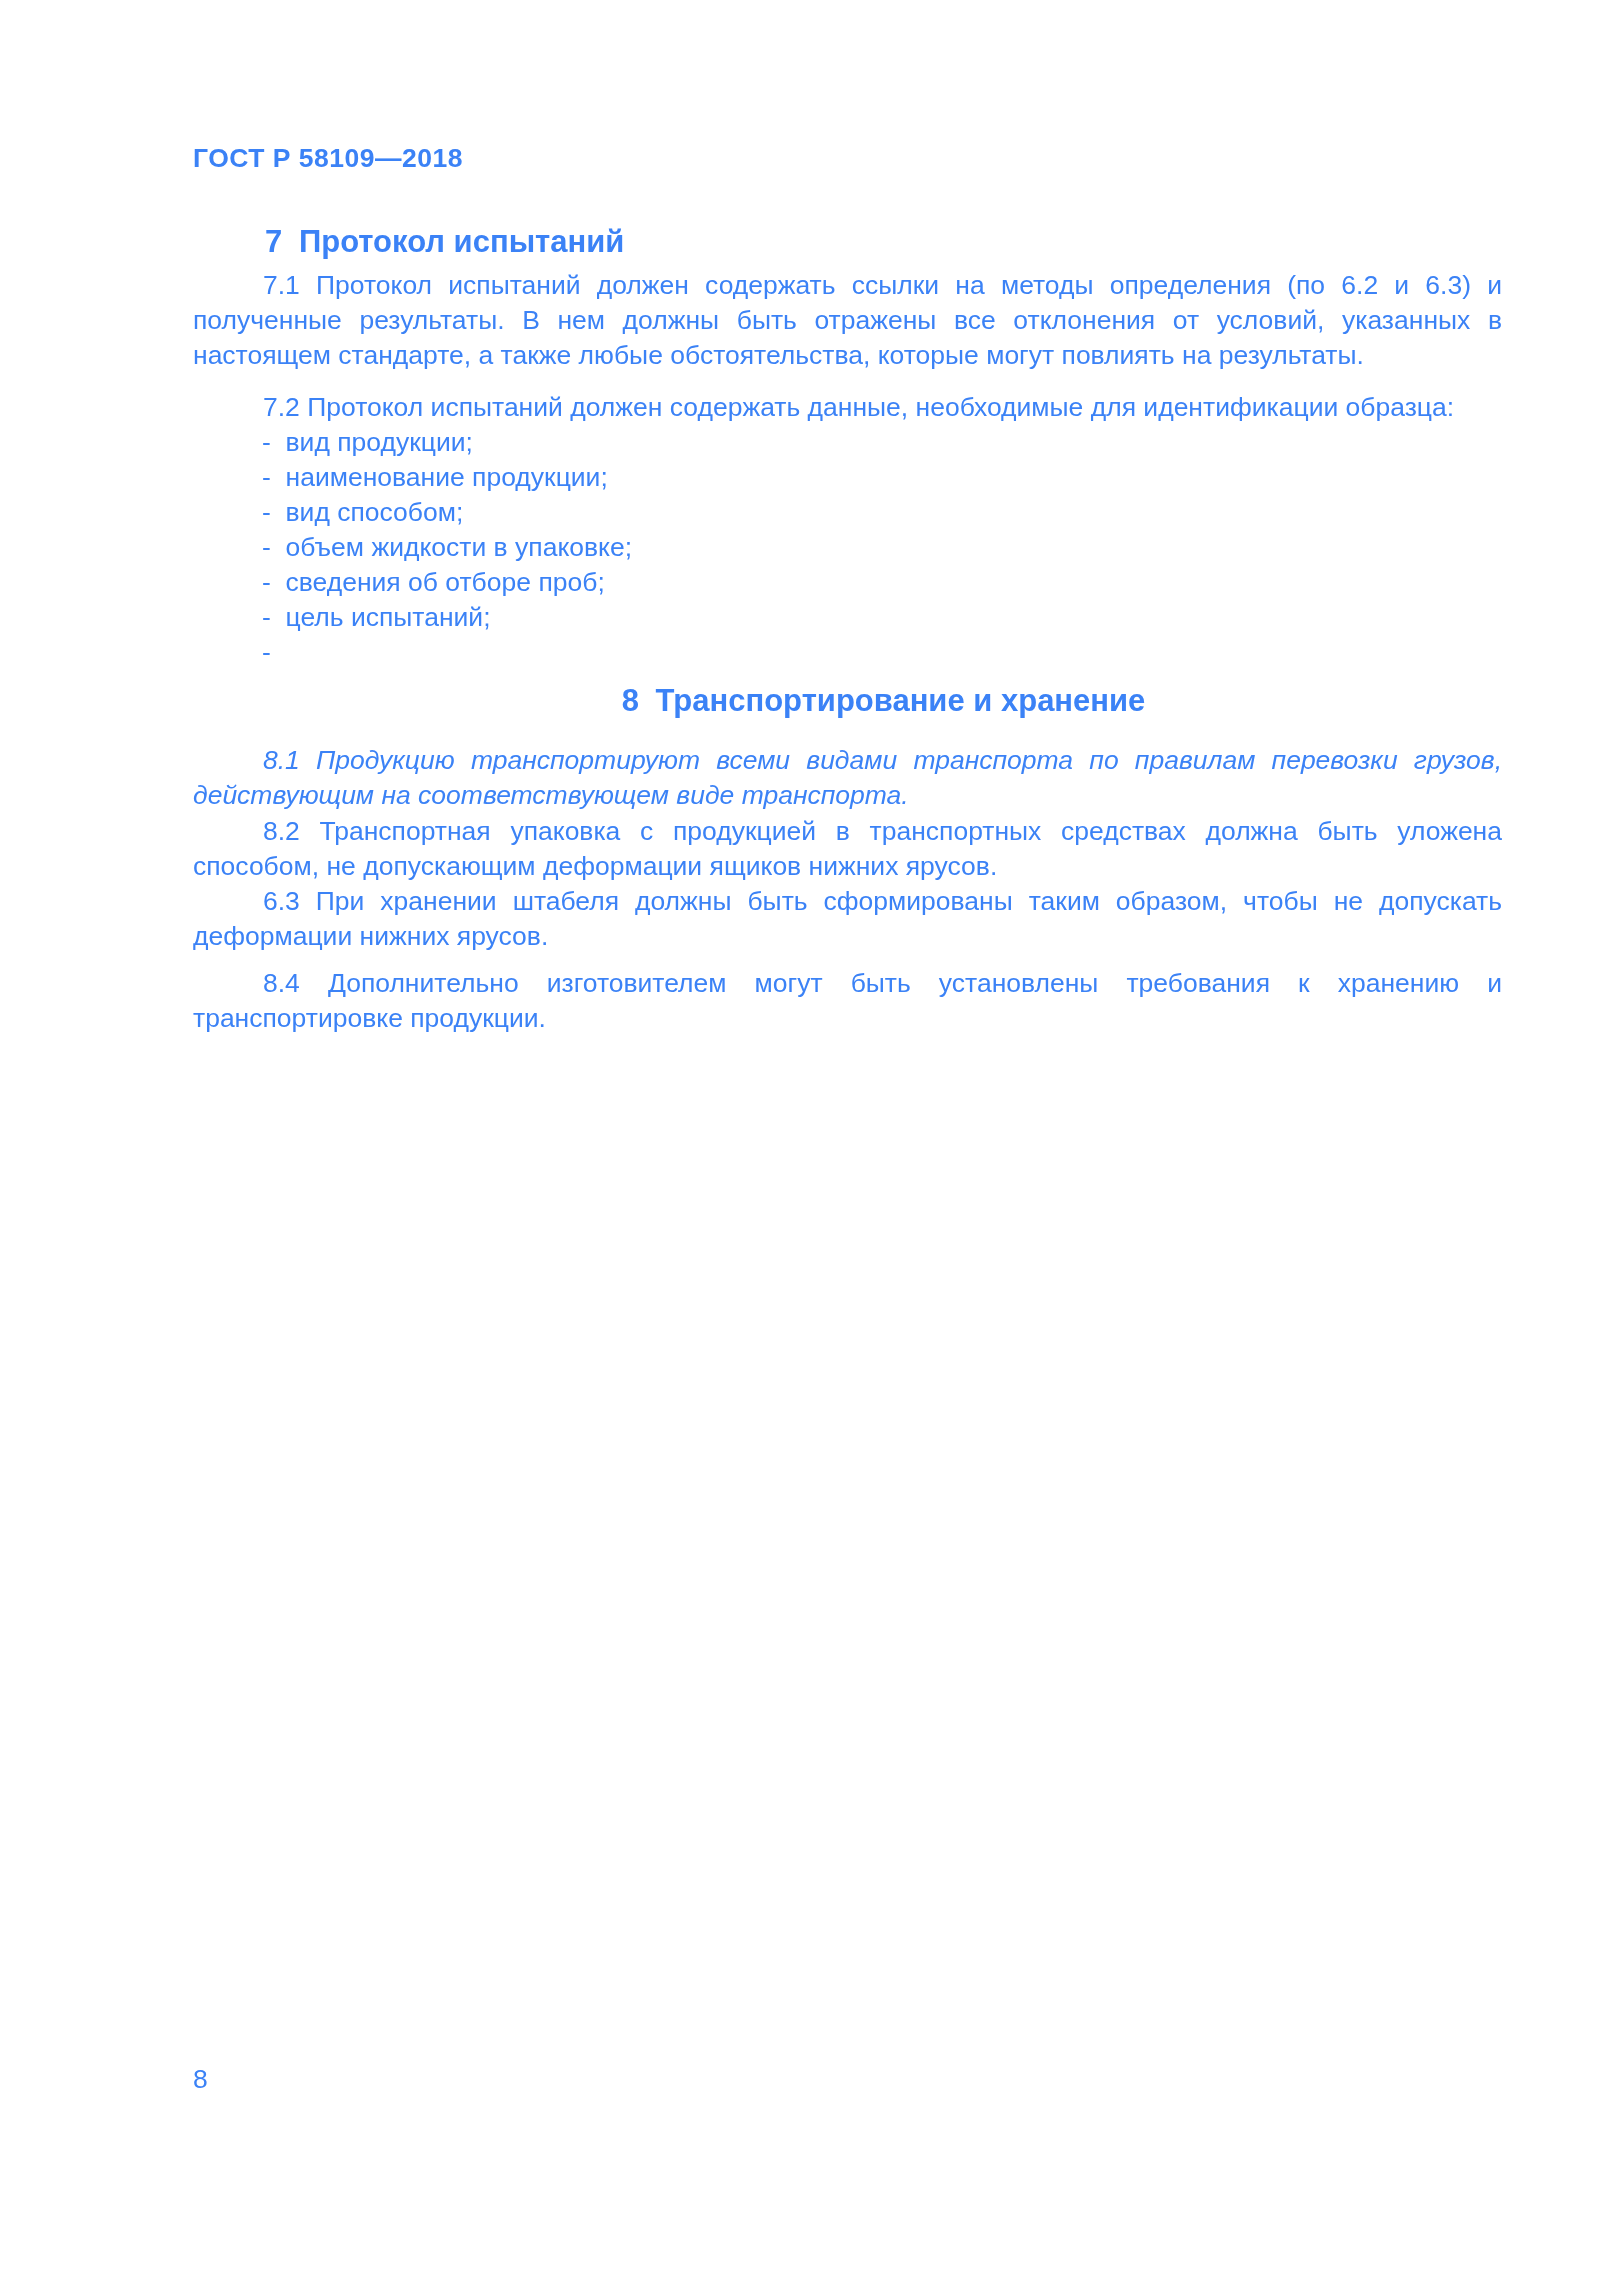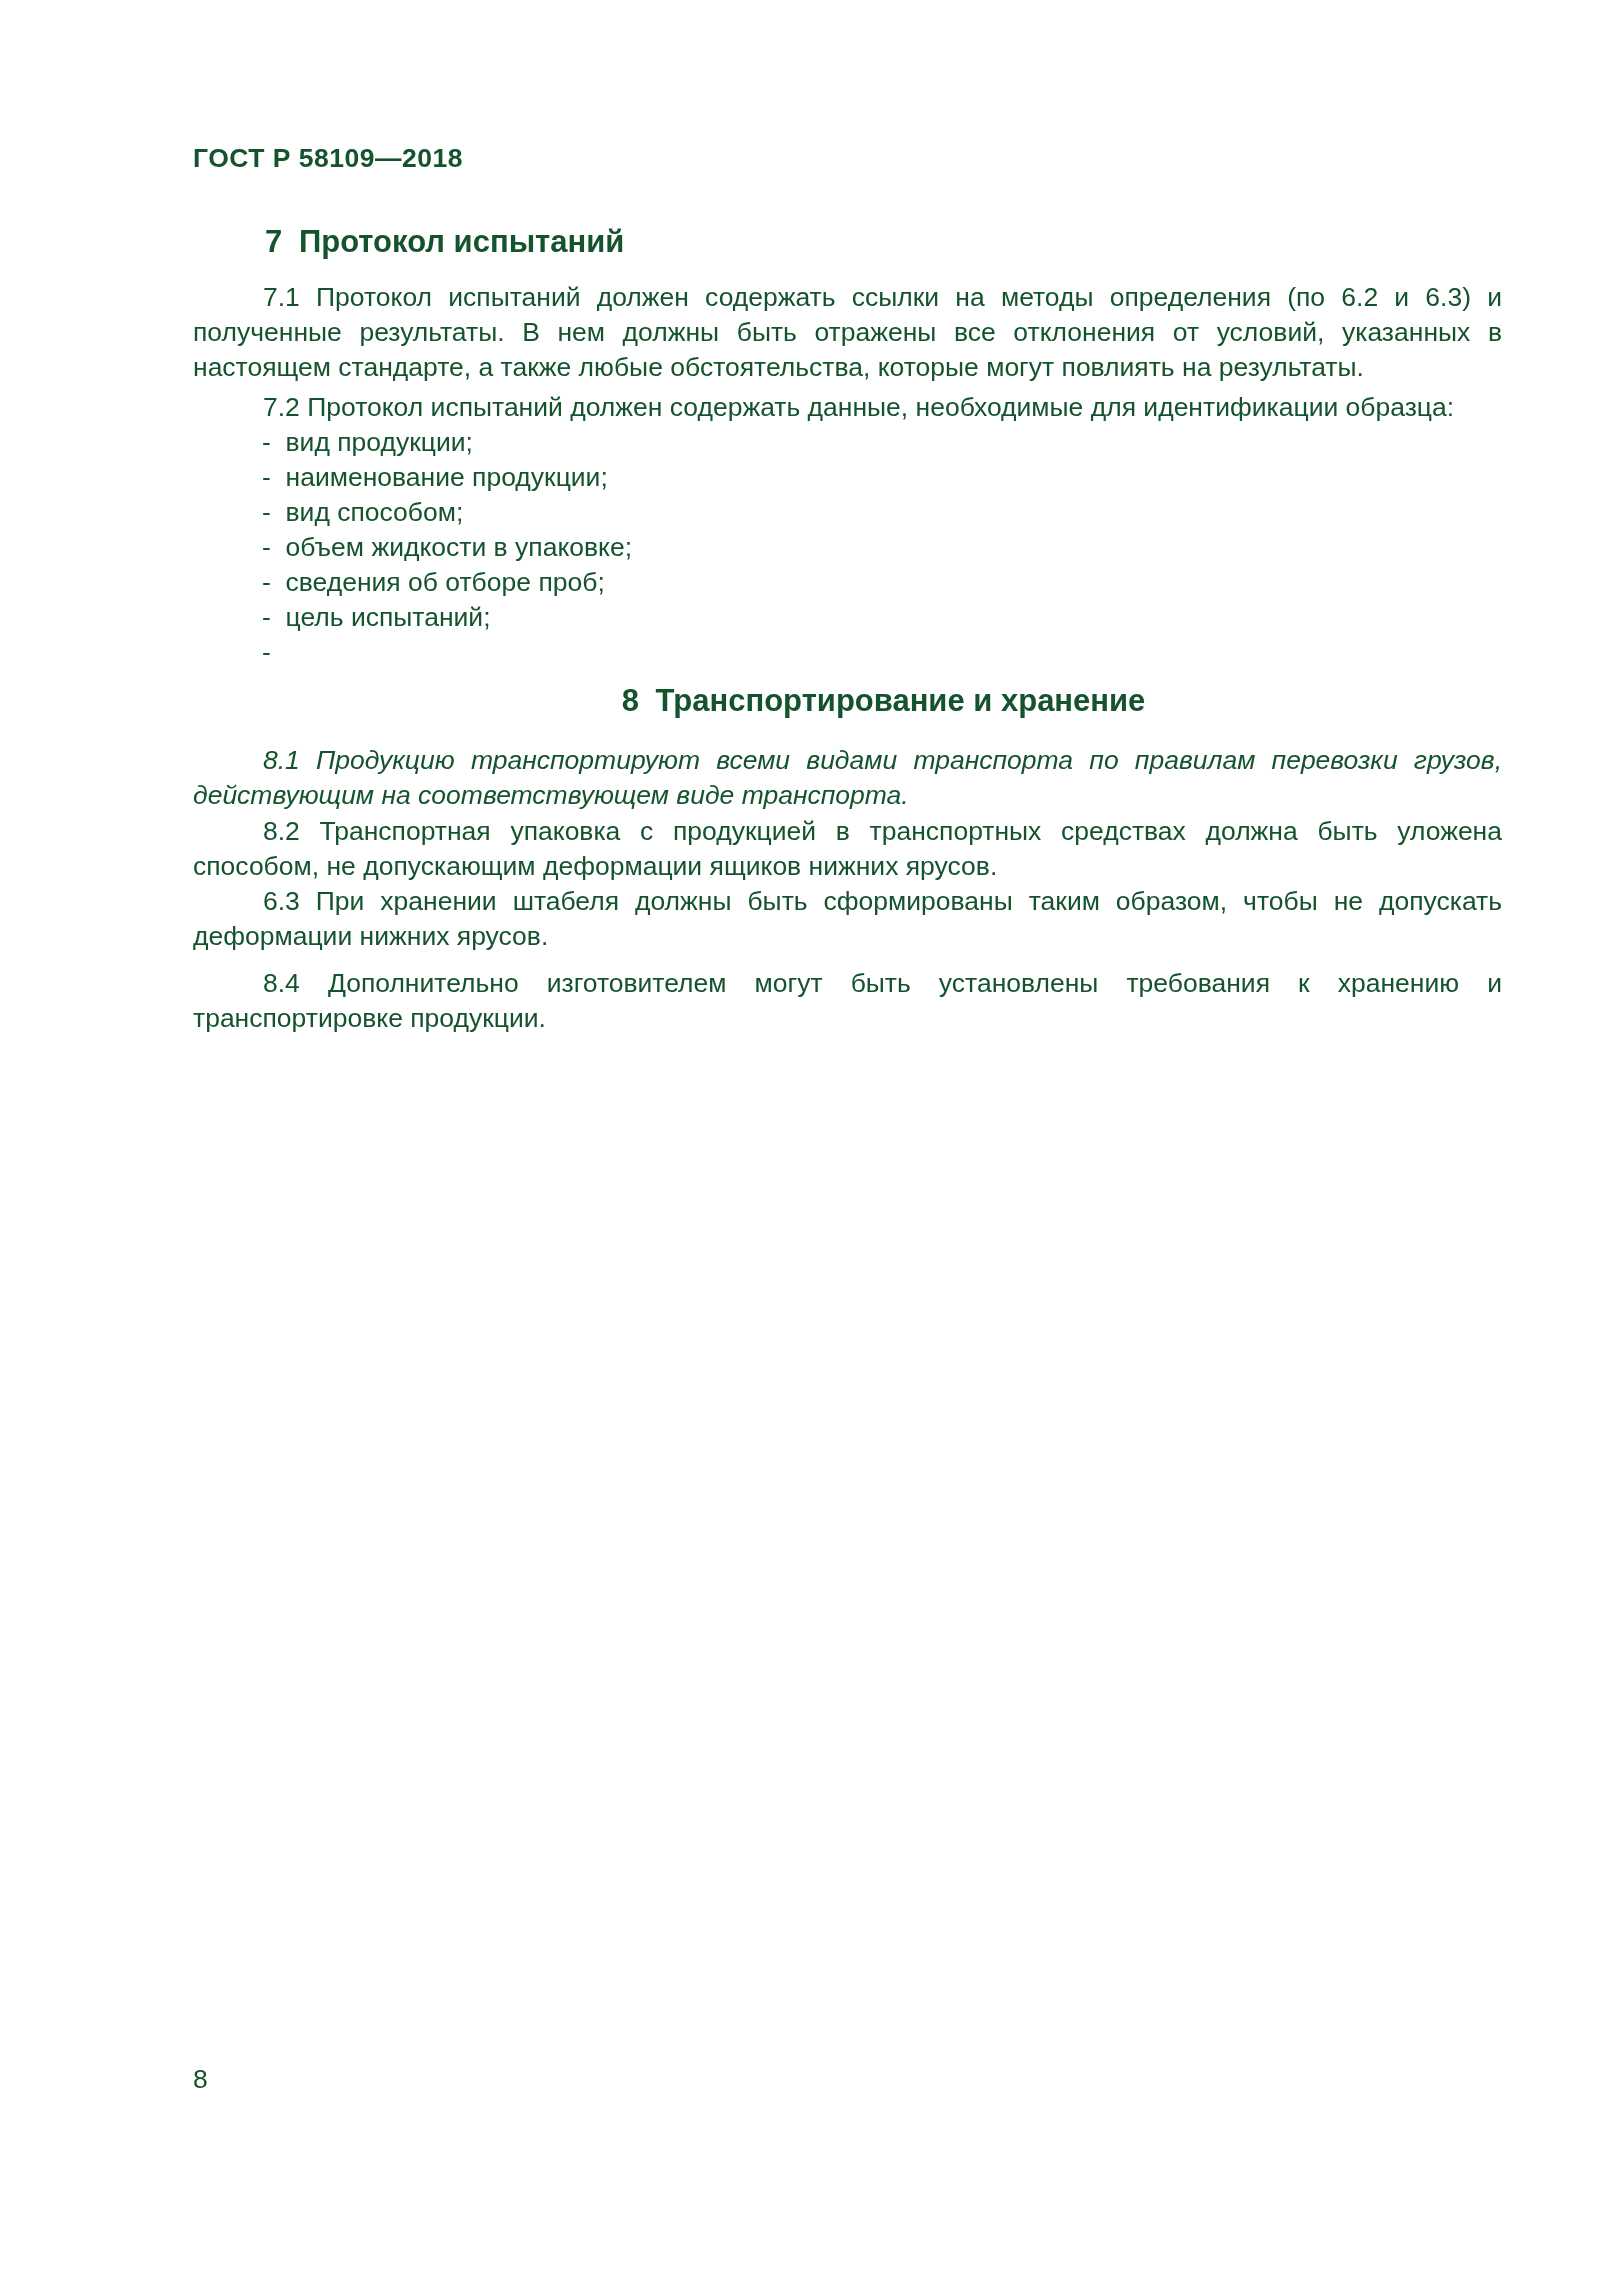--- a/index.html
+++ b/index.html
@@ -5,21 +5,21 @@
   html, body {
     margin: 0;
     padding: 0;
     background: #ffffff;
   }
   .page {
     position: relative;
     width: 1621px;
     height: 2293px;
     background: #ffffff;
-    color: #14532d;
+    color: #3b82f6;
     font-family: "Liberation Sans", sans-serif;
     overflow: hidden;
   }
   .content {
     position: absolute;
     left: 193px;
     right: 119px;
     top: 0;
     bottom: 0;
   }
@@ -46,21 +46,21 @@
   }
   .sec7-heading { top: 223px; }
   .sec8-heading { top: 682px; text-align: center; }
   .para {
     font-size: 26.5px;
     line-height: 35px;
     text-align: justify;
     text-indent: 70px;
     margin: 0;
   }
-  .p-7-1 { top: 280px; }
+  .p-7-1 { top: 268px; }
   .p-7-2 { top: 390px; }
   .bullet-list { top: 425px; }
   .p-8-1 { top: 743px; font-style: italic; }
   .p-8-2 { top: 814px; }
   .p-8-3 { top: 884px; }
   .p-8-4 { top: 955px; margin-top: 11px; }
   .bullet-item {
     display: flex;
     padding-left: 69px;
     font-size: 26.5px;

